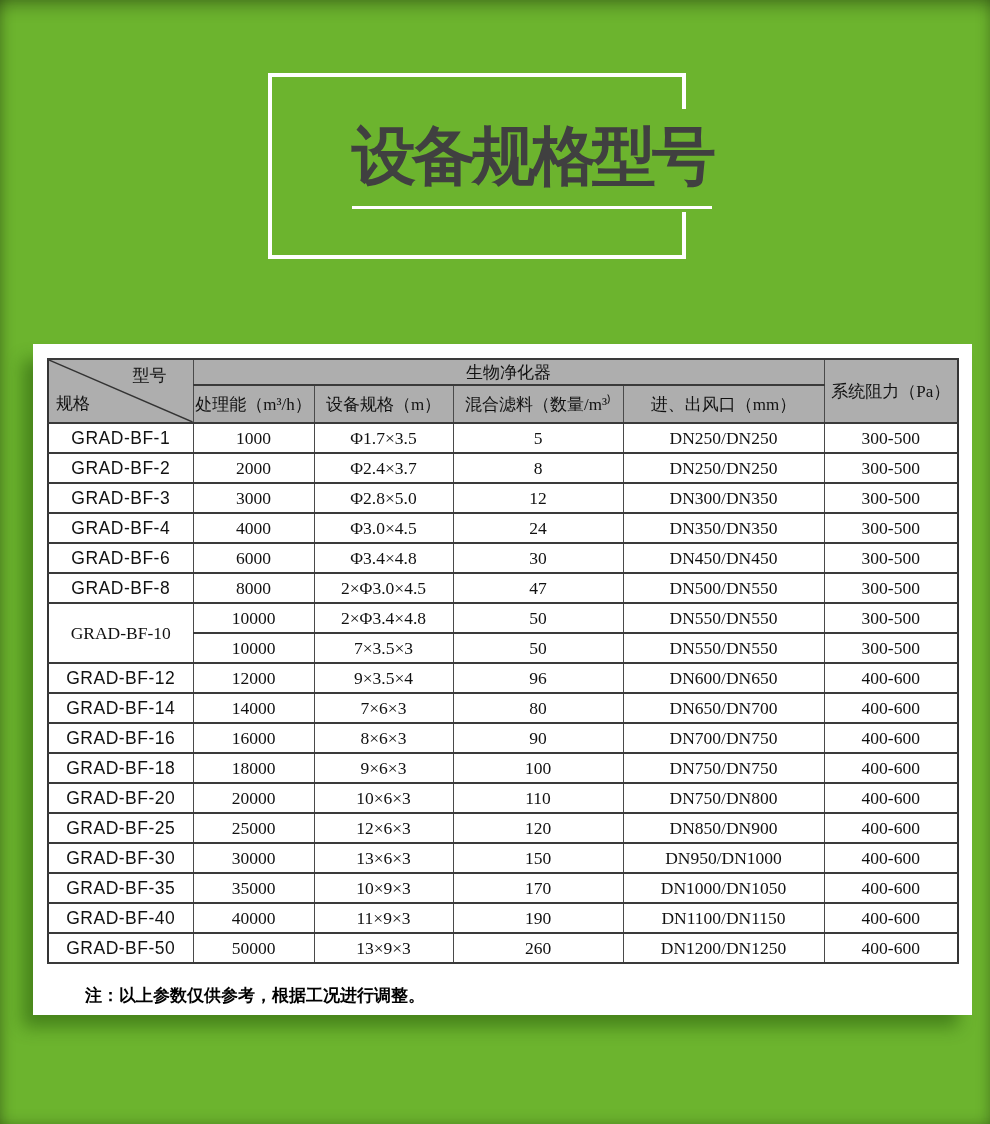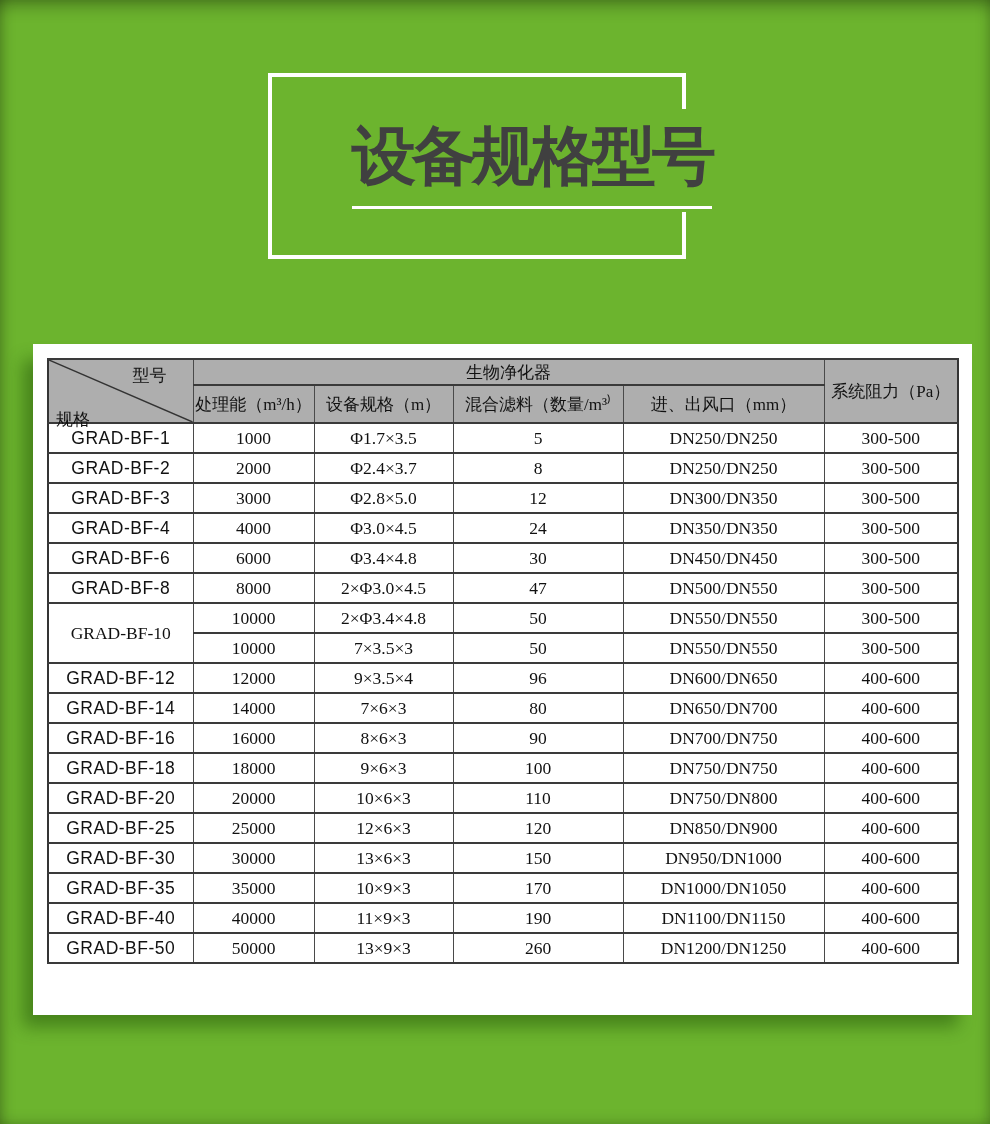--- a/index.html
+++ b/index.html
@@ -63,21 +63,21 @@
     vertical-align:middle;padding:0;background:#ffffff;
   }
   td.model{
     font-family:"Liberation Sans",sans-serif;font-size:17px;letter-spacing:.5px;
   }
   td.model.serif{font-family:"Liberation Serif",serif;letter-spacing:0;}
 
   th.corner{position:relative;}
   th.corner svg{position:absolute;left:0;top:0;width:100%;height:100%;}
   .corner-top{position:absolute;right:26px;top:4px;font-size:17px;}
-  .corner-bottom{position:absolute;left:7px;top:48px;font-size:17px;}
+  .corner-bottom{position:absolute;left:7px;top:32px;font-size:17px;}
 
   .note{
     position:absolute;left:52px;top:640px;
     font-family:"DejaVu Sans","Liberation Sans",sans-serif;
     font-weight:bold;font-size:17px;color:#000;white-space:nowrap;
   }
 </style>
 </head>
 <body>
 
@@ -261,13 +261,14 @@
         <tr>
           <td class="model">GRAD-BF-50</td>
           <td>50000</td>
           <td>13×9×3</td>
           <td>260</td>
           <td>DN1200/DN1250</td>
           <td>400-600</td>
         </tr>
       </tbody>
   </table>
+  <div class="note">注：以上参数仅供参考，根据工况进行调整。</div>
 </div>
 
 </body></html>

